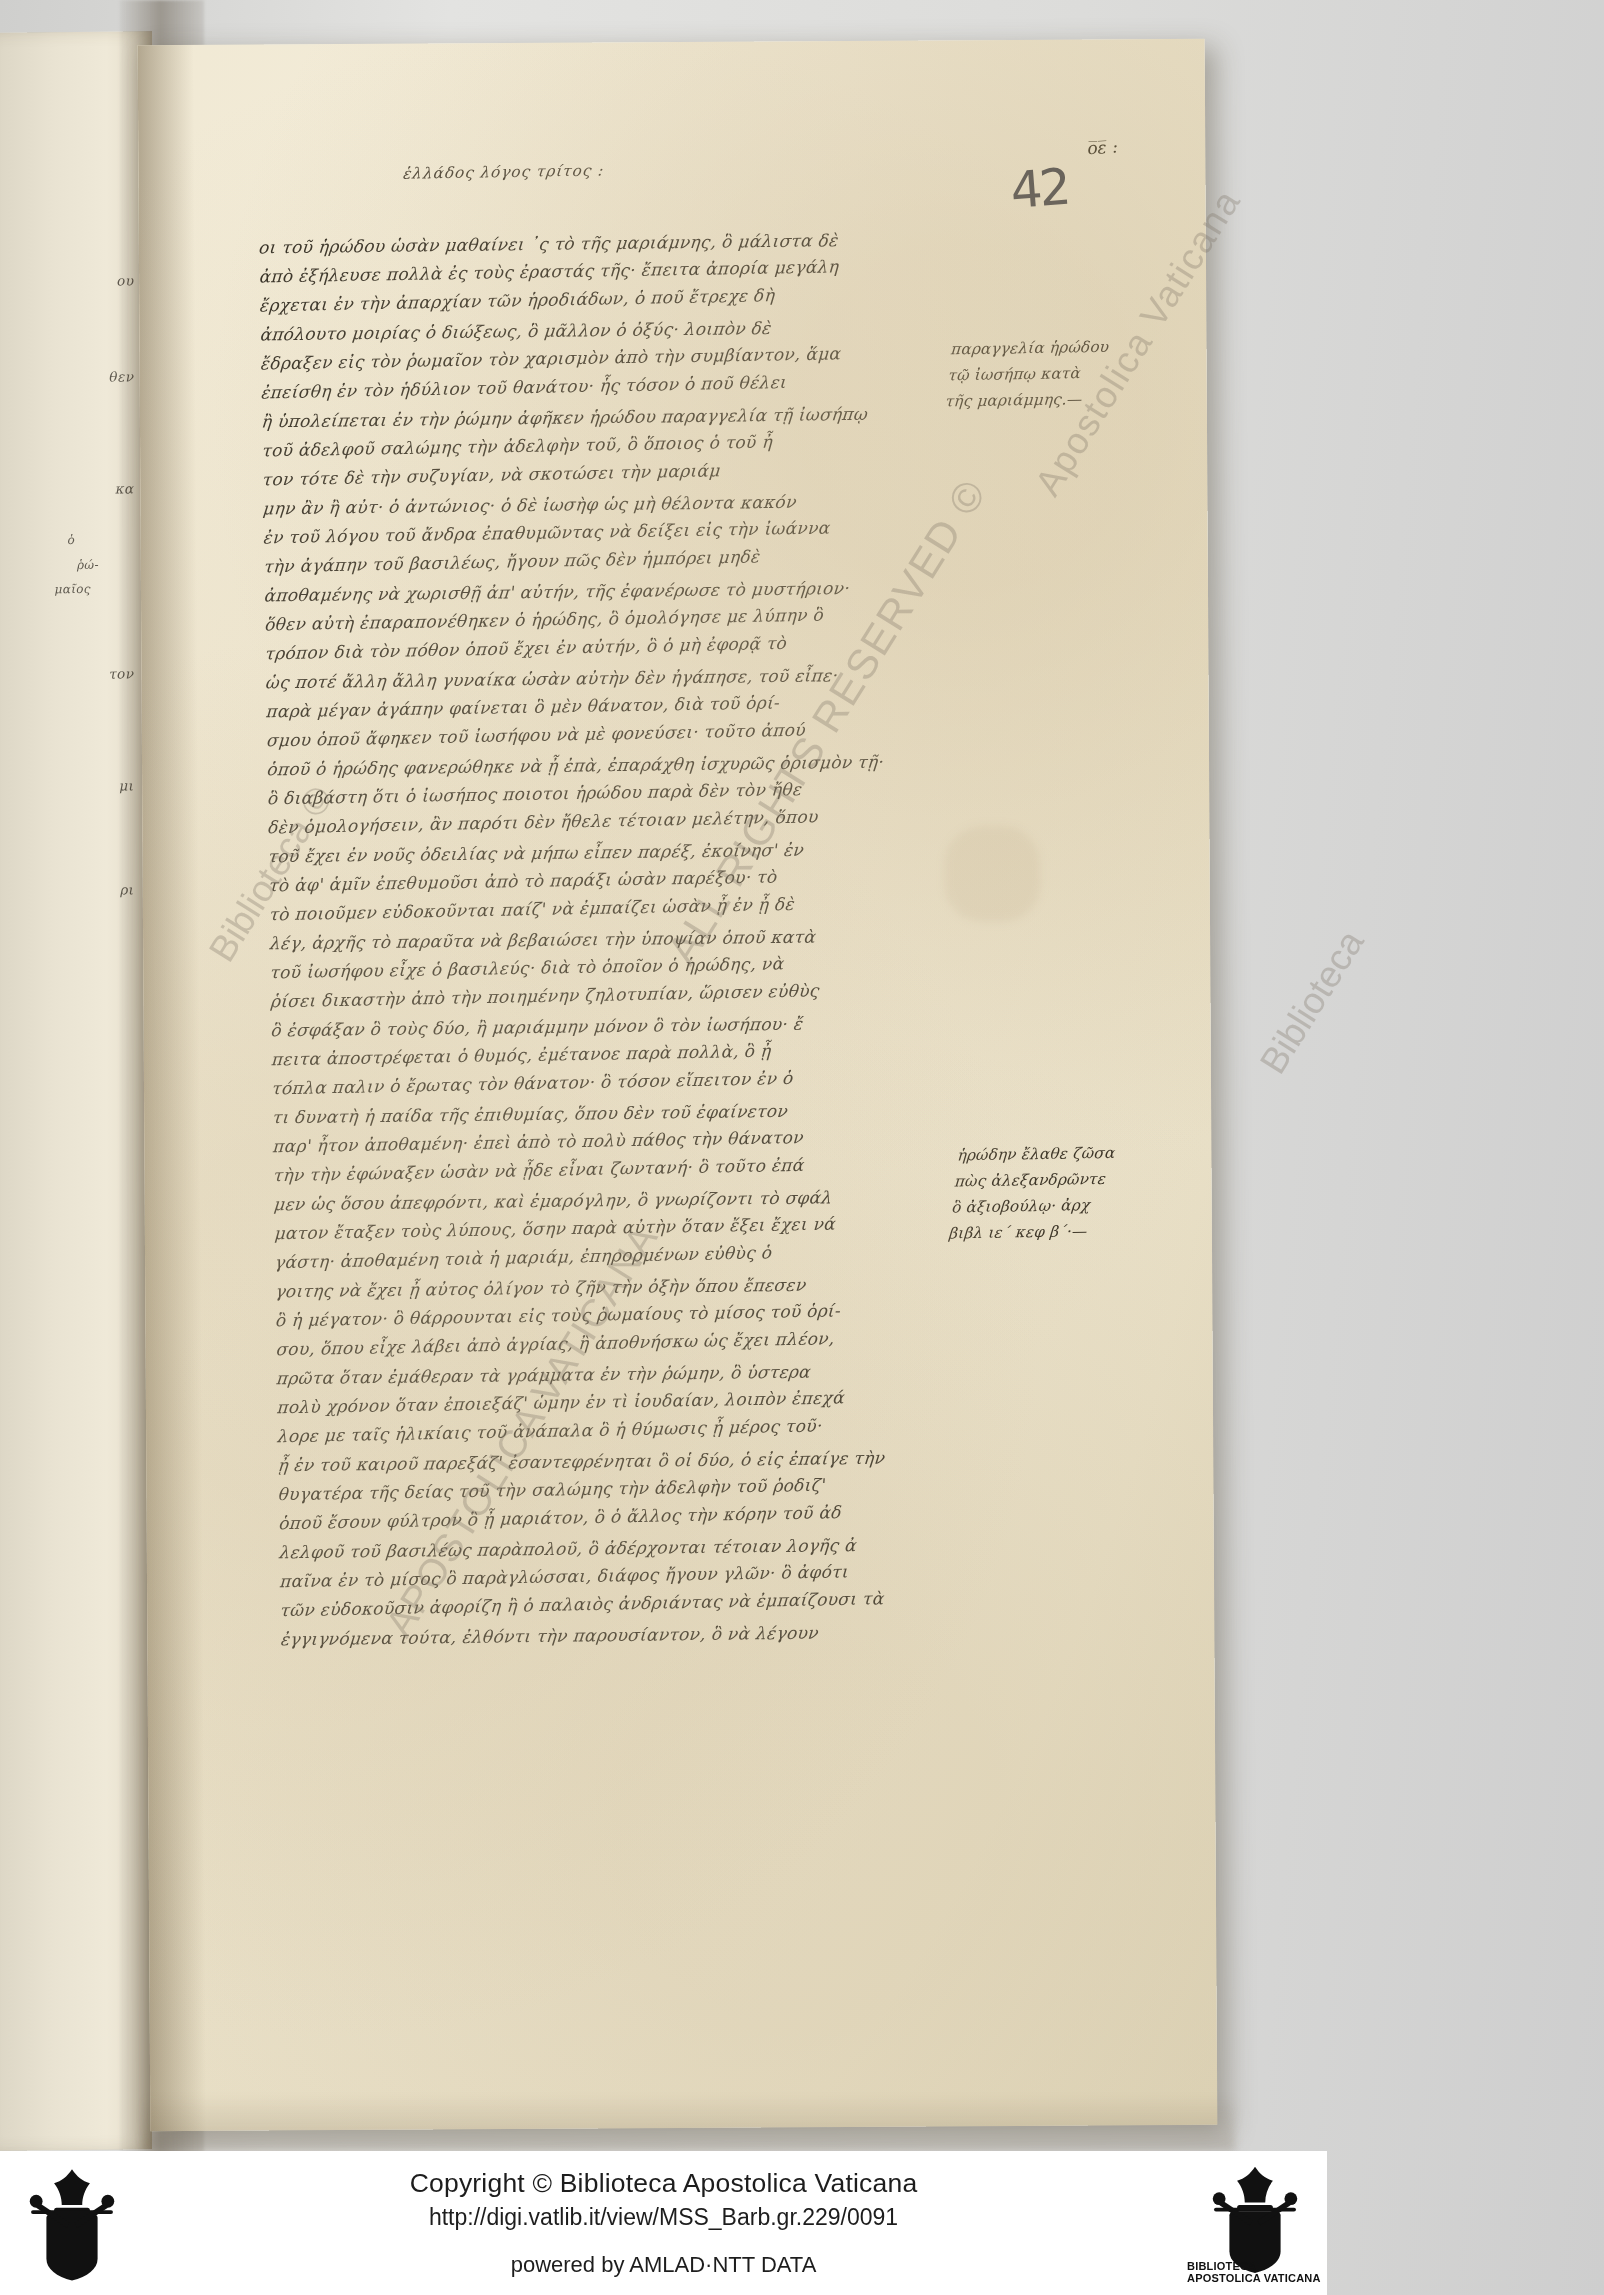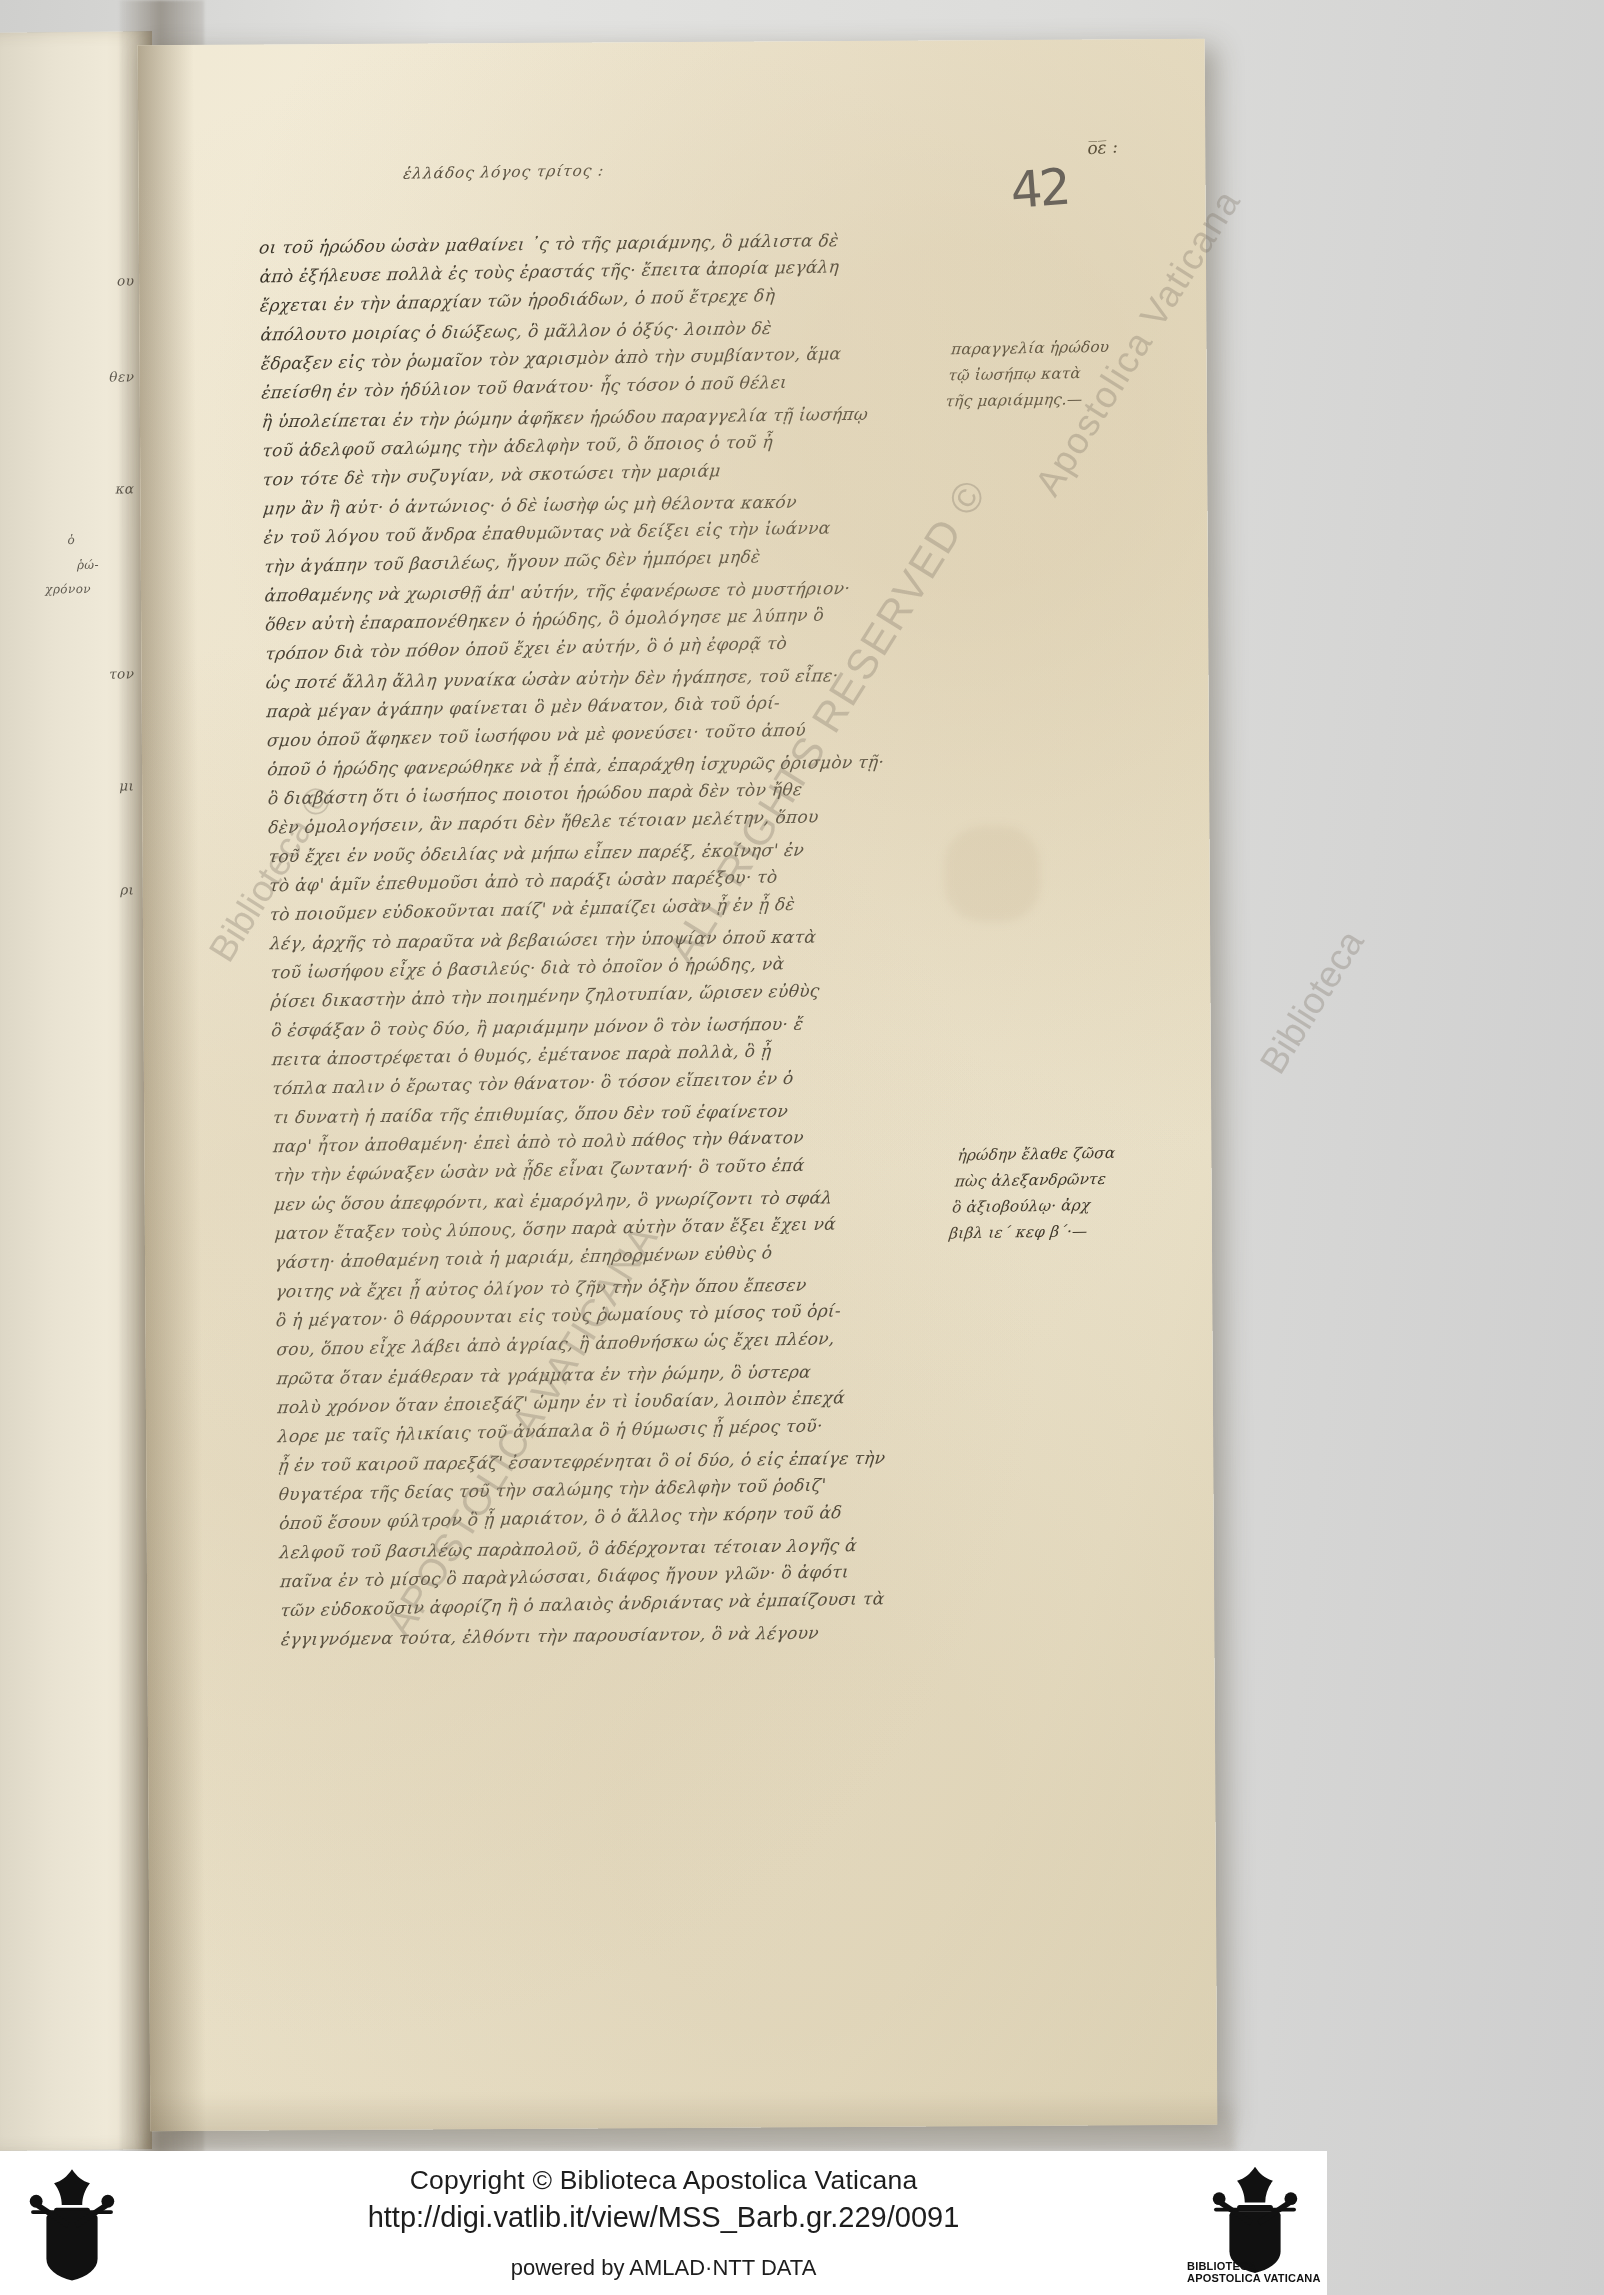--- a/index.html
+++ b/index.html
@@ -214,21 +214,21 @@
     display: flex;
     align-items: center;
     justify-content: center;
   }
   .footer-text {
     text-align: center;
     font-family: "Liberation Sans", sans-serif;
     color: #1d1d1d;
   }
   .footer-line1 { font-size: 26.5px; letter-spacing: 0.2px; }
-  .footer-line2 { font-size: 29px; margin-top: 4.8px; }
+  .footer-line2 { font-size: 23px; margin-top: 4.8px; }
   .footer-line3 { font-size: 22px; margin-top: 21px; }
 
   .crest {
     position: absolute;
     bottom: 8px;
     width: 128px;
     height: 128px;
   }
   #crest-left { left: 8px; }
   #crest-right { right: 8px; }
@@ -266,21 +266,21 @@
   <div class="verso">
     <div class="verso-marg hand" style="top:241px;">ου</div>
     <div class="verso-marg hand" style="top:337px;">θεν</div>
     <div class="verso-marg hand" style="top:449px;">κα</div>
     <div class="verso-marg hand" style="top:634px;">τον</div>
     <div class="verso-marg hand" style="top:746px;">μι</div>
     <div class="verso-marg hand" style="top:850px;">ρι</div>
 
     <div class="verso-marg hand" style="top:501px; right:77px; font-size:12px;">ὁ</div>
     <div class="verso-marg hand" style="top:526px; right:53px; font-size:12px;">ῥώ-</div>
-    <div class="verso-marg hand" style="top:550px; right:61px; font-size:12px;">χρόνον</div>
+    <div class="verso-marg hand" style="top:550px; right:61px; font-size:12px;">μαῖος</div>
   </div>
 
   <div class="gutter"></div>
 
   <div class="recto">
     <div class="edge-shadow-left"></div>
     <div class="bleed"></div>
 
     <div class="running-head hand">ἑλλάδος λόγος τρίτος :</div>
     <div class="folio-greek hand">ο̅ε̅ :</div>

